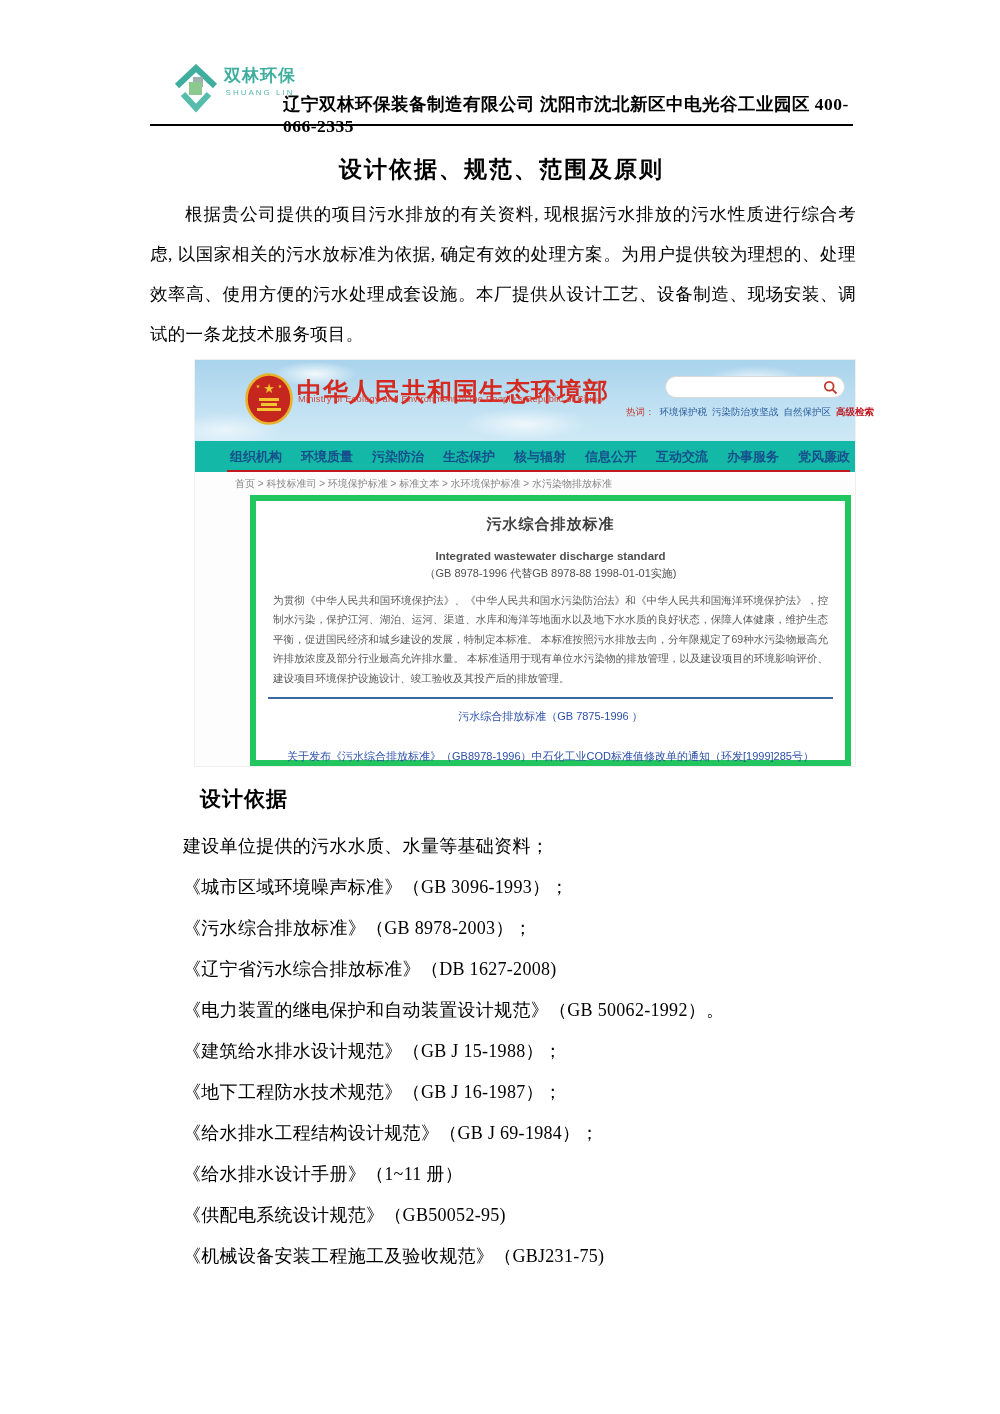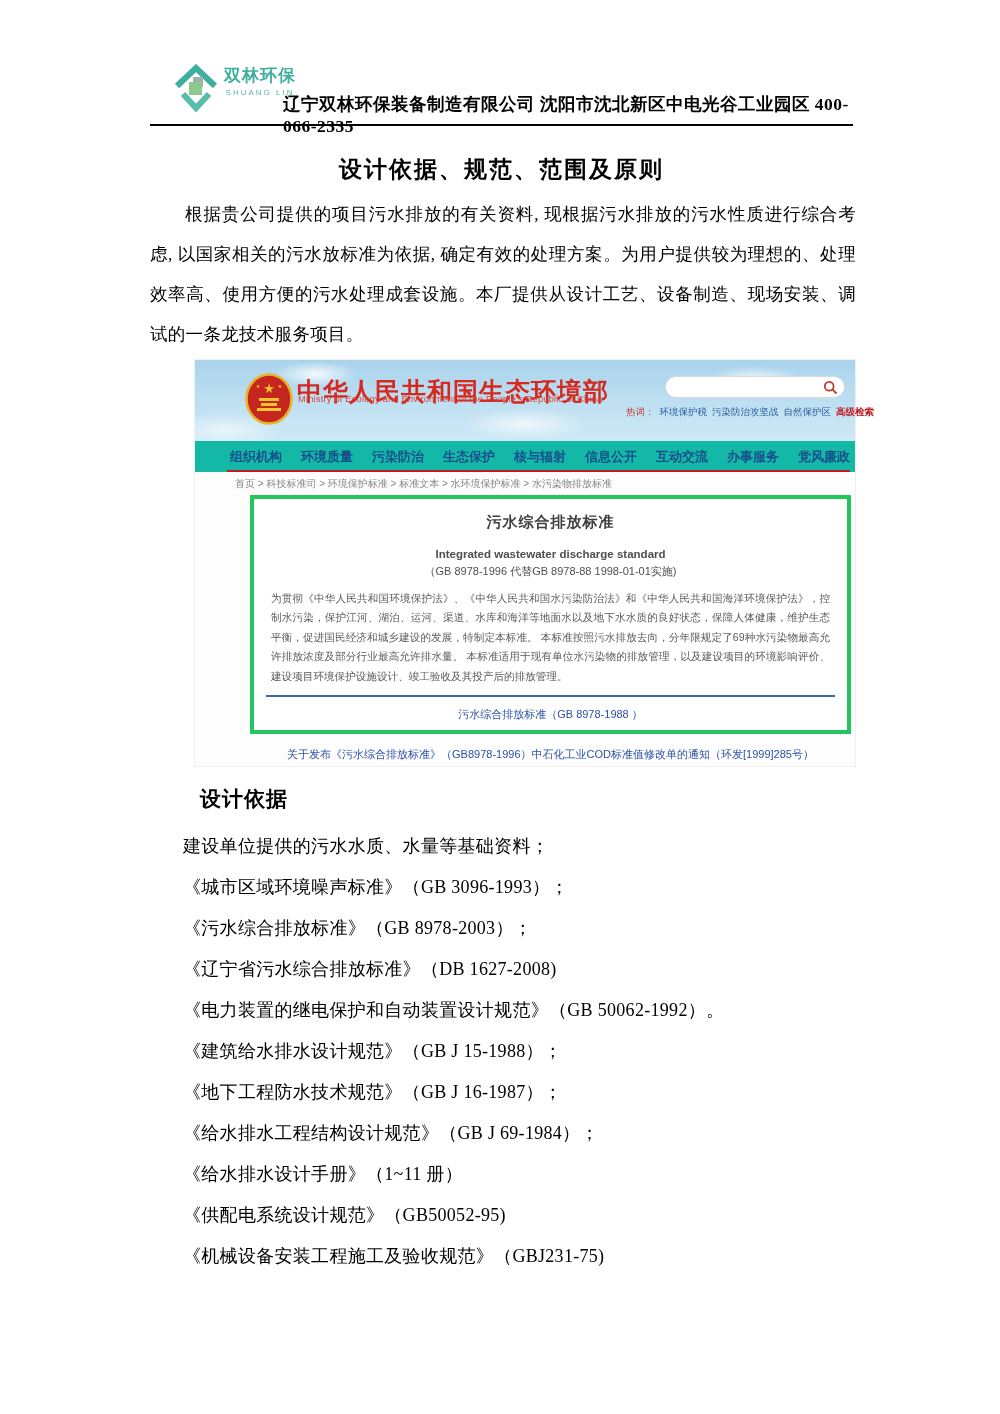--- a/index.html
+++ b/index.html
@@ -44,21 +44,21 @@
   .hotwords a { color:#2a5d9d; text-decoration:none; margin-left:5px; }
   .hotwords .adv { color:#c01920; font-weight:bold; }
 
   .navband { position:absolute; left:0; top:81px; width:660px; height:31px; background:#14b8a6; }
   .navrow { position:absolute; left:35px; top:7px; width:620px; display:flex; justify-content:space-between; }
   .navrow span { font-size:13px; font-weight:bold; color:#16508c; cursor:pointer; }
   .nav-underline { position:absolute; left:32px; top:110px; width:623px; height:2px; background:#c01920; }
 
   .crumb { position:absolute; left:40px; top:117px; font-size:10px; color:#858585; }
 
-  .panel { position:absolute; left:55px; top:135px; width:601px; height:239px; background:#fff; border:4px solid #22c55e; }
+  .panel { position:absolute; left:55px; top:135px; width:601px; height:271px; background:#fff; border:6px solid #22c55e; }
   .panel-title { margin-top:14px; text-align:center; font-size:15px; font-weight:bold; color:#3f3f3f; letter-spacing:1px; }
   .panel-sub { margin-top:16px; text-align:center; font-size:11.5px; font-weight:bold; color:#4f4f4f; }
   .panel-meta { margin-top:4px; text-align:center; font-size:11px; color:#4f4f4f; }
   .panel-body { margin:10px 17px 0 17px; font-size:10.6px; line-height:19.4px; color:#5a5a5a; text-align:justify; }
   .panel-divider { margin:9px 12px 0 12px; height:2px; background:#39699f; }
   .panel-link { text-align:center; font-size:11px; color:#2b50a8; cursor:pointer; }
   .panel-link.first { margin-top:10px; }
   .panel-link.second { margin-top:25px; }
 
   
@@ -129,21 +129,21 @@
     <div class="nav-underline"></div>
 
     <div class="crumb">首页 &gt; 科技标准司 &gt; 环境保护标准 &gt; 标准文本 &gt; 水环境保护标准 &gt; 水污染物排放标准</div>
 
     <div class="panel">
       <div class="panel-title">污水综合排放标准</div>
       <div class="panel-sub">Integrated wastewater discharge standard</div>
       <div class="panel-meta">（GB 8978-1996 代替GB 8978-88 1998-01-01实施)</div>
       <div class="panel-body">为贯彻《中华人民共和国环境保护法》、《中华人民共和国水污染防治法》和《中华人民共和国海洋环境保护法》，控制水污染，保护江河、湖泊、运河、渠道、水库和海洋等地面水以及地下水水质的良好状态，保障人体健康，维护生态平衡，促进国民经济和城乡建设的发展，特制定本标准。 本标准按照污水排放去向，分年限规定了69种水污染物最高允许排放浓度及部分行业最高允许排水量。 本标准适用于现有单位水污染物的排放管理，以及建设项目的环境影响评价、建设项目环境保护设施设计、竣工验收及其投产后的排放管理。</div>
       <div class="panel-divider"></div>
-      <div class="panel-link first">污水综合排放标准（GB 8978-1988 ）</div>
+      <div class="panel-link first">污水综合排放标准（GB 7875-1996 ）</div>
       <div class="panel-link second">关于发布《污水综合排放标准》（GB8978-1996）中石化工业COD标准值修改单的通知（环发[1999]285号）</div>
     </div>
   </div>
 
   <div class="section-heading">设计依据</div>
   <ul class="basis-list">
     <li>建设单位提供的污水水质、水量等基础资料；</li>
     <li>《城市区域环境噪声标准》（GB 3096-1993）；</li>
     <li>《污水综合排放标准》（GB 8978-2003）；</li>
     <li>《辽宁省污水综合排放标准》（DB 1627-2008)</li>

